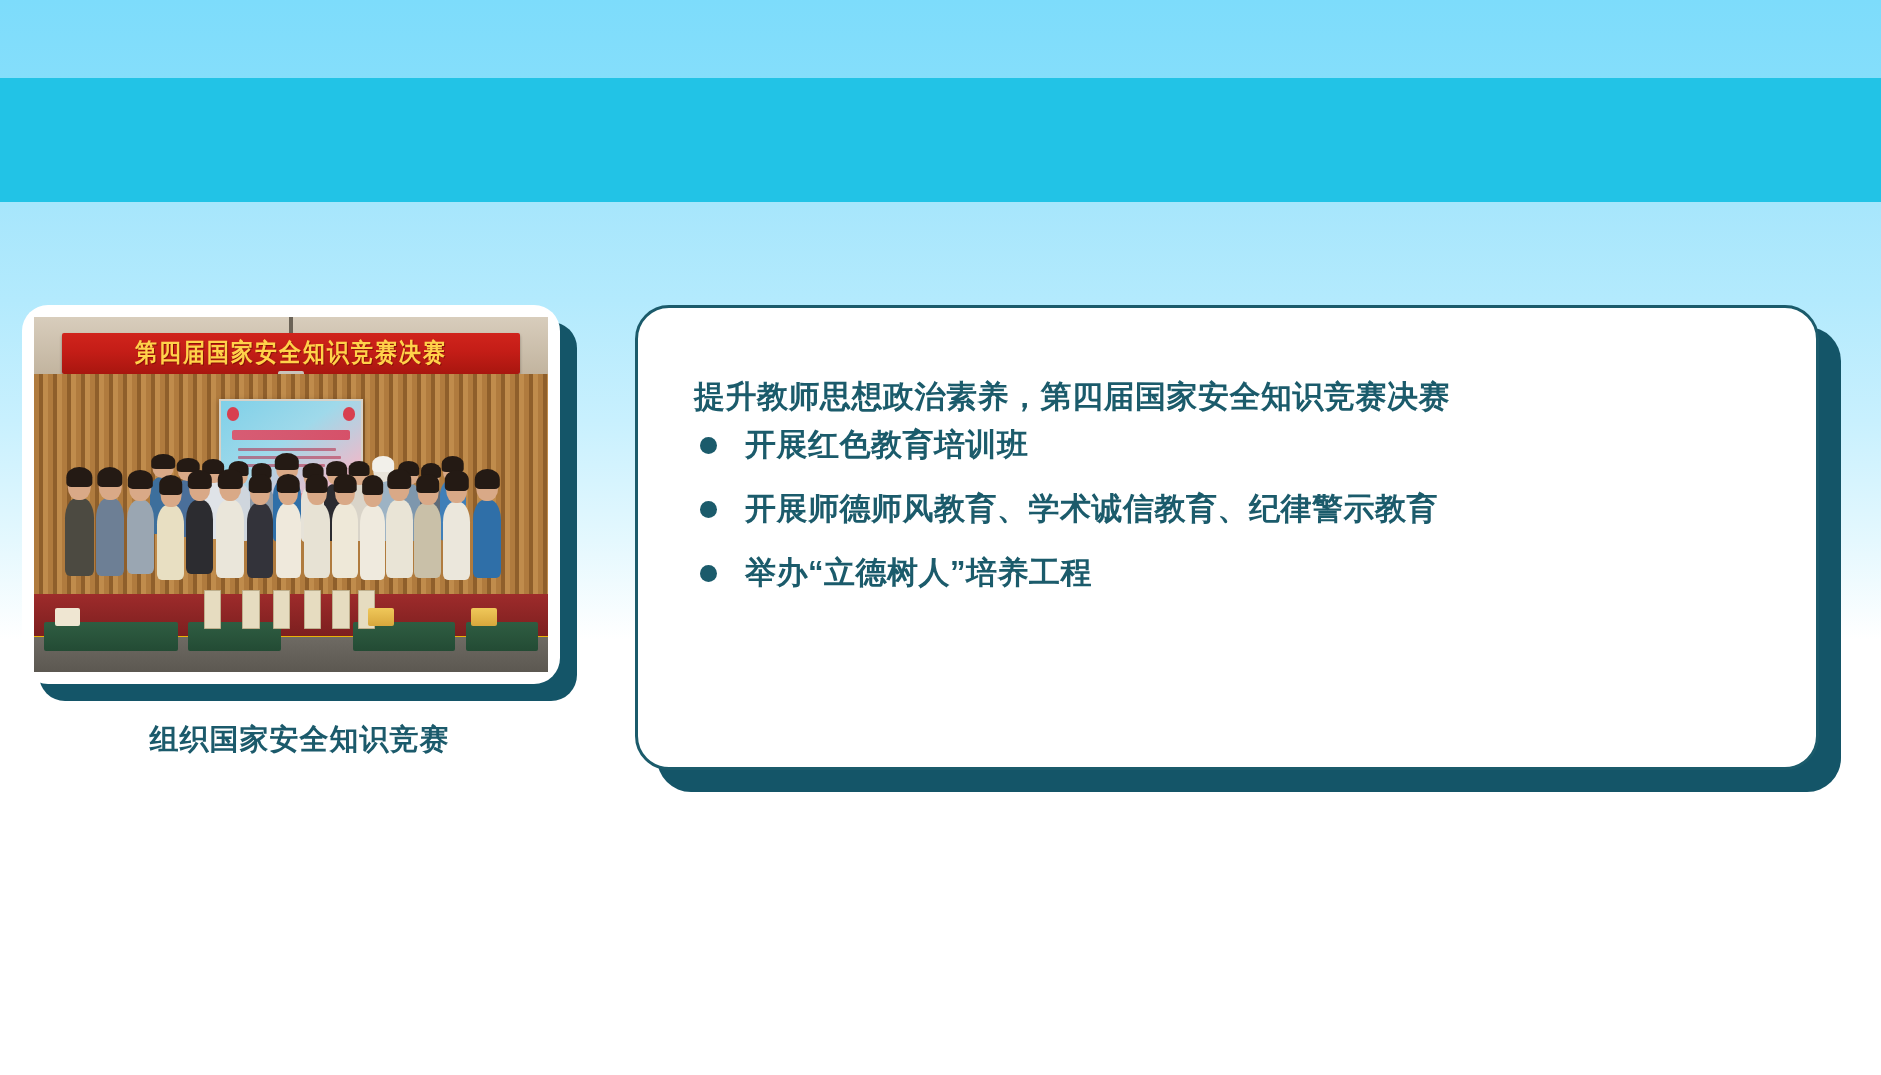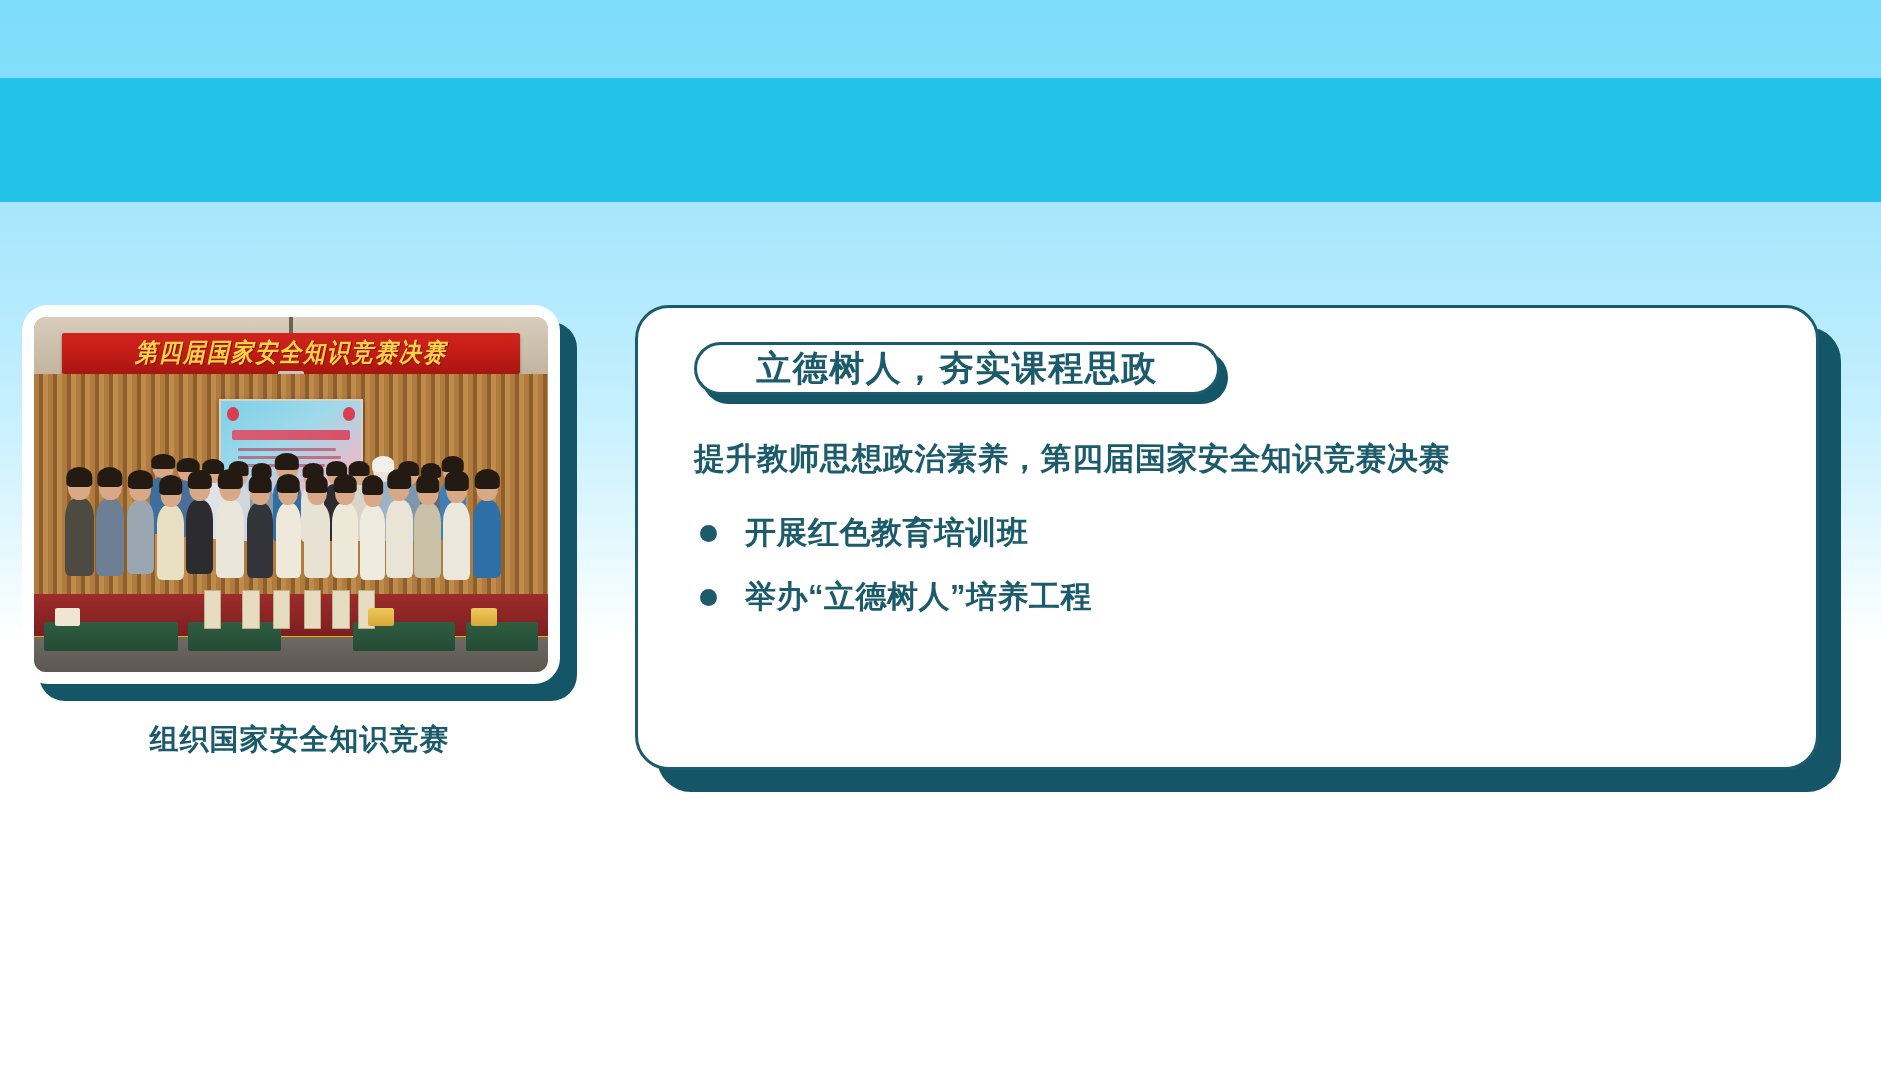--- a/index.html
+++ b/index.html
@@ -87,24 +87,23 @@
     height: 379px;
     background: #ffffff;
     border-radius: 26px;
     padding: 12px;
   }
 
   #photo {
     position: relative;
     width: 100%;
     height: 100%;
-    border-radius: 12px;
+    border-radius: 0;
     overflow: hidden;
     background: #eab308;
-    font-style: italic;
   }
 
   
   .ph-ceiling {
     position: absolute; left: 0; top: 0; width: 100%; height: 16%;
     background: linear-gradient(to bottom, #d8cdbc, #c2b49f);
   }
   .ph-banner {
     position: absolute; left: 5.5%; top: 4.5%; width: 89%; height: 11.5%;
     background: linear-gradient(to bottom, #d0241c 0%, #c41d17 45%, #a8160f 100%);
@@ -291,21 +290,21 @@
     margin-top: 34px;
     margin-left: 16px;
     color: #1b5b6b;
     font-size: 31px;
     font-weight: bold;
     letter-spacing: .5px;
     white-space: nowrap;
   }
 
   #bullet-list {
-    margin-top: 32px;
+    margin-top: 6px;
     margin-left: 22px;
     list-style: none;
   }
   .bullet-row {
     display: flex;
     align-items: center;
     margin-bottom: 22px;
   }
   .bullet-dot {
     width: 17px;
@@ -494,36 +493,34 @@
     </div>
   </div>
 
   <div id="photo-caption">组织国家安全知识竞赛</div>
 
   <div id="content-card-wrap">
     <div id="content-shadow"></div>
 
     <div id="content-card">
 
-      <div id="title-pill-wrap">
-        <div id="title-pill-shadow"></div>
-        <div id="title-pill">
-          <span id="title-text">立德树人，夯实课程思政</span>
-        </div>
-      </div>
 
       <div id="subtitle">提升教师思想政治素养，第四届国家安全知识竞赛决赛</div>
 
       <ul id="bullet-list">
         <li class="bullet-row">
           <span class="bullet-dot"></span>
           <span class="bullet-text">开展红色教育培训班</span>
         </li>
         <li class="bullet-row">
           <span class="bullet-dot"></span>
+          <span class="bullet-text">开展师德师风教育、学术诚信教育、纪律警示教育</span>
+        </li>
+        <li class="bullet-row">
+          <span class="bullet-dot"></span>
           <span class="bullet-text">举办“立德树人”培养工程</span>
         </li>
       </ul>
 
     </div>
   </div>
 
 </div>
 
 </body></html>

